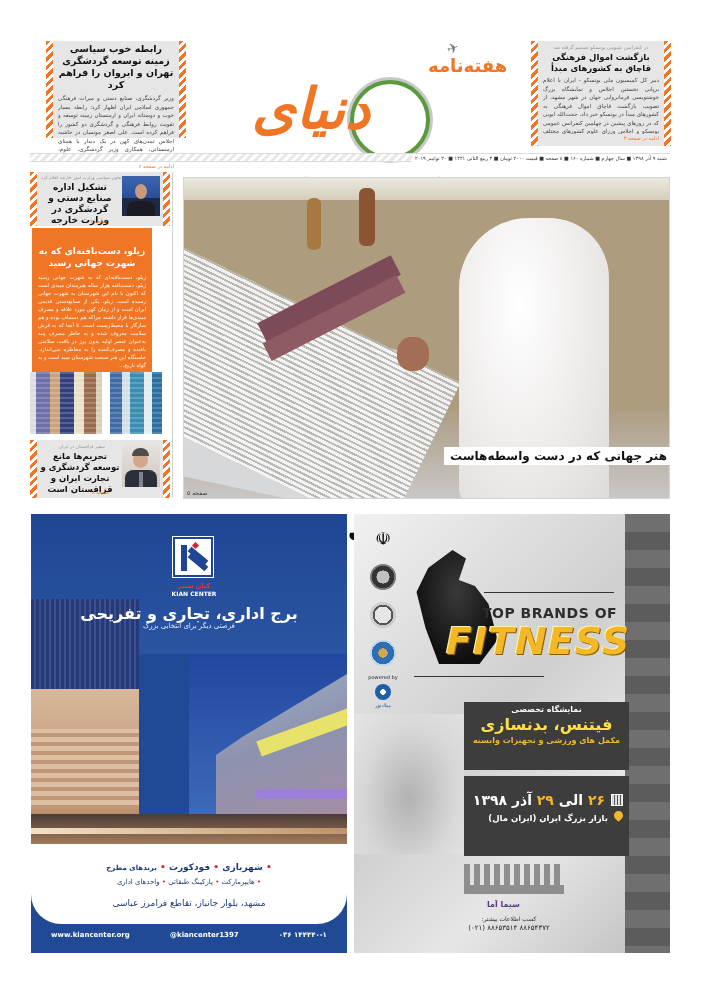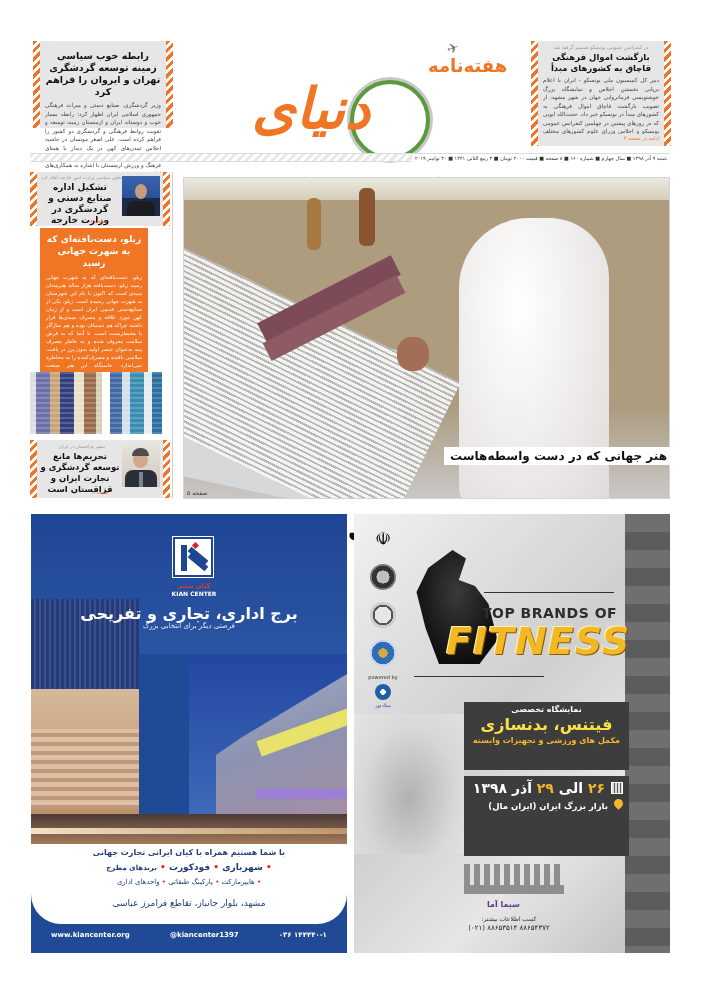--- a/index.html
+++ b/index.html
@@ -52,22 +52,22 @@
   .side-box1 { left: 30px; top: 172px; width: 140px; height: 54px; }
   .portrait {
     position: absolute; width: 38px; height: 40px; top: 4px; right: 10px;
     background: linear-gradient(180deg, #3b64b0 0%, #2a4f98 55%, #1e2a45 56%, #1e2a45 100%);
   }
   .portrait .face { position: absolute; left: 13px; top: 8px; width: 12px; height: 15px; border-radius: 50%; background: #c99a7d; }
   .portrait .suit { position: absolute; left: 5px; bottom: 0; width: 28px; height: 15px; background: #1b1b24; border-radius: 8px 8px 0 0; }
   .side-title { position: absolute; left: 10px; width: 80px; text-align: center; font-weight: bold; font-size: 9px; line-height: 11px; color: #111; }
 
   .orange-box {
-    position: absolute; left: 40px; top: 228px; width: 108px; height: 144px;
-    background: #f07524; color: #fff; padding: 5px 6px;
+    position: absolute; left: 32px; top: 228px; width: 120px; height: 144px;
+    background: #f07524; color: #fff; padding: 17px 6px;
   }
   .orange-box .ob-title { font-weight: bold; font-size: 9px; line-height: 12px; text-align: center; }
   .orange-box .ob-body { font-size: 5.3px; line-height: 8px; text-align: justify; margin-top: 4px; color: #fff7ef; }
   .orange-box .ob-cont { font-size: 5px; color: #fff; margin-top: 1px; }
 
   .rugs {
     position: absolute; left: 30px; top: 372px; width: 132px; height: 62px;
     background:
       linear-gradient(90deg,
         #dcdde3 0 6px, #6c6fa8 6px 20px, #c9a37a 20px 30px, #31407c 30px 44px,
@@ -216,21 +216,21 @@
   .expo-box {
     position: absolute; left: 110px; top: 188px; width: 165px; height: 68px; background: #3d3d3d; color: #fff;
     text-align: center; padding-top: 3px;
   }
   .expo-box .e1 { font-size: 8px; font-weight: bold; }
   .expo-box .e2 { font-size: 16px; font-weight: bold; color: #fde047; line-height: 22px; }
   .expo-box .e3 { font-size: 8px; font-weight: bold; color: #f4b62a; }
 
   .info-box {
     position: absolute; left: 110px; top: 262px; width: 165px; height: 80px; background: #3d3d3d; color: #fff;
-    padding: 4px 6px;
+    padding: 16px 6px;
   }
   .info-row { display: flex; align-items: center; justify-content: flex-start; gap: 6px; direction: rtl; }
   .info-row .ico { width: 12px; height: 12px; display: inline-block; flex-shrink: 0; }
   .ico-cal { background: #fff; border-top: 3px solid #fff; background: repeating-linear-gradient(90deg, #ddd 0 2px, #555 2px 3px); border: 1px solid #fff; }
   .ico-pin { border-radius: 50% 50% 50% 0; transform: rotate(-45deg); background: #f4b62a; width: 9px !important; height: 9px !important; }
   .ico-clock { border-radius: 50%; border: 1.5px solid #ddd; }
   .info-date { font-size: 14px; font-weight: bold; color: #fff; }
   .info-date .hl { color: #f4b62a; }
   .info-place { font-size: 8.5px; font-weight: bold; color: #fff; margin-top: 5px; }
   .info-time { font-size: 14px; font-weight: bold; color: #f4b62a; margin-top: 3px; }
@@ -245,21 +245,21 @@
                 repeating-linear-gradient(90deg, #7a7a7a 0 6px, transparent 6px 10px);
     opacity: 0.8;
   }
   .sima-logo { position: absolute; left: 133px; top: 386px; width: 45px; height: 12px; text-align: left; font-size: 8px; font-weight: bold; color: #5b3a8e; }
   .ar-info { position: absolute; left: 80px; top: 401px; width: 150px; text-align: center; font-size: 6px; color: #333; }
   .ar-phones { position: absolute; left: 80px; top: 410px; width: 150px; text-align: center; font-size: 7px; color: #222; direction: ltr; }
 </style>
 </head>
 <body>
 
-<div class="stripe-box" style="left:33px; top:41px; width:140px; height:87px; padding-top:9px;">
+<div class="stripe-box" style="left:46px; top:41px; width:140px; height:97px; padding-top:2px;">
   <div class="box-title">رابطه خوب سیاسی زمینه توسعه گردشگری تهران و ایروان را فراهم کرد</div>
   <div class="box-body" style="height:68px; overflow:hidden;">وزیر گردشگری، صنایع دستی و میراث فرهنگی جمهوری اسلامی ایران اظهار کرد: رابطه بسیار خوب و دوستانه ایران و ارمنستان زمینه توسعه و تقویت روابط فرهنگی و گردشگری دو کشور را فراهم کرده است. علی اصغر مونسان در حاشیه اجلاس تمدن‌های کهن در یک دیدار با همتای ارمنستانی، همکاری وزیر گردشگری، علوم، فرهنگ و ورزش ارمنستان با اشاره به همکاری‌های مشترک دو کشور در حوزه فرهنگی گفت یکی از این همکاری‌ها برگزاری نمایشگاه مشترک دو کشور بود که...</div>
   <div class="continue">ادامه در صفحه ۶</div>
 </div>
 
 <div>
   <div class="globe"></div>
   <div class="masthead-title">دنیای گردشگری</div>
   <div class="weekly">هفته‌نامه</div>
   <div class="plane">✈</div>
@@ -342,21 +342,20 @@
       <div class="dot"></div>
   </div>
   <div class="kian-name">
     <span class="fa">کیان سنتر</span>
     <span>KIAN CENTER</span>
   </div>
   <div class="tagline1">برج اداری، تجاری و تفریحی</div>
   <div class="tagline2">فرصتی دیگر برای انتخابی بزرگ</div>
 
   <div class="ad-left-bottom">
-    <div class="alb-line alb-line1">با شما هستیم همراه با کیان ایرانی تجارت جهانی</div>
     <div class="alb-line alb-line2">
       <span class="bullet">•</span> <span>شهربازی</span>
       <span class="bullet">•</span> <span>فودکورت</span>
       <span class="bullet">•</span> <span style="font-size:7px;">برندهای مطرح</span>
     </div>
     <div class="alb-line alb-line3">
       <span class="bullet">•</span> <span>هایپرمارکت</span>
       <span class="bullet">•</span> <span>پارکینگ طبقاتی</span>
       <span class="bullet">•</span> <span>واحدهای اداری</span>
     </div>

